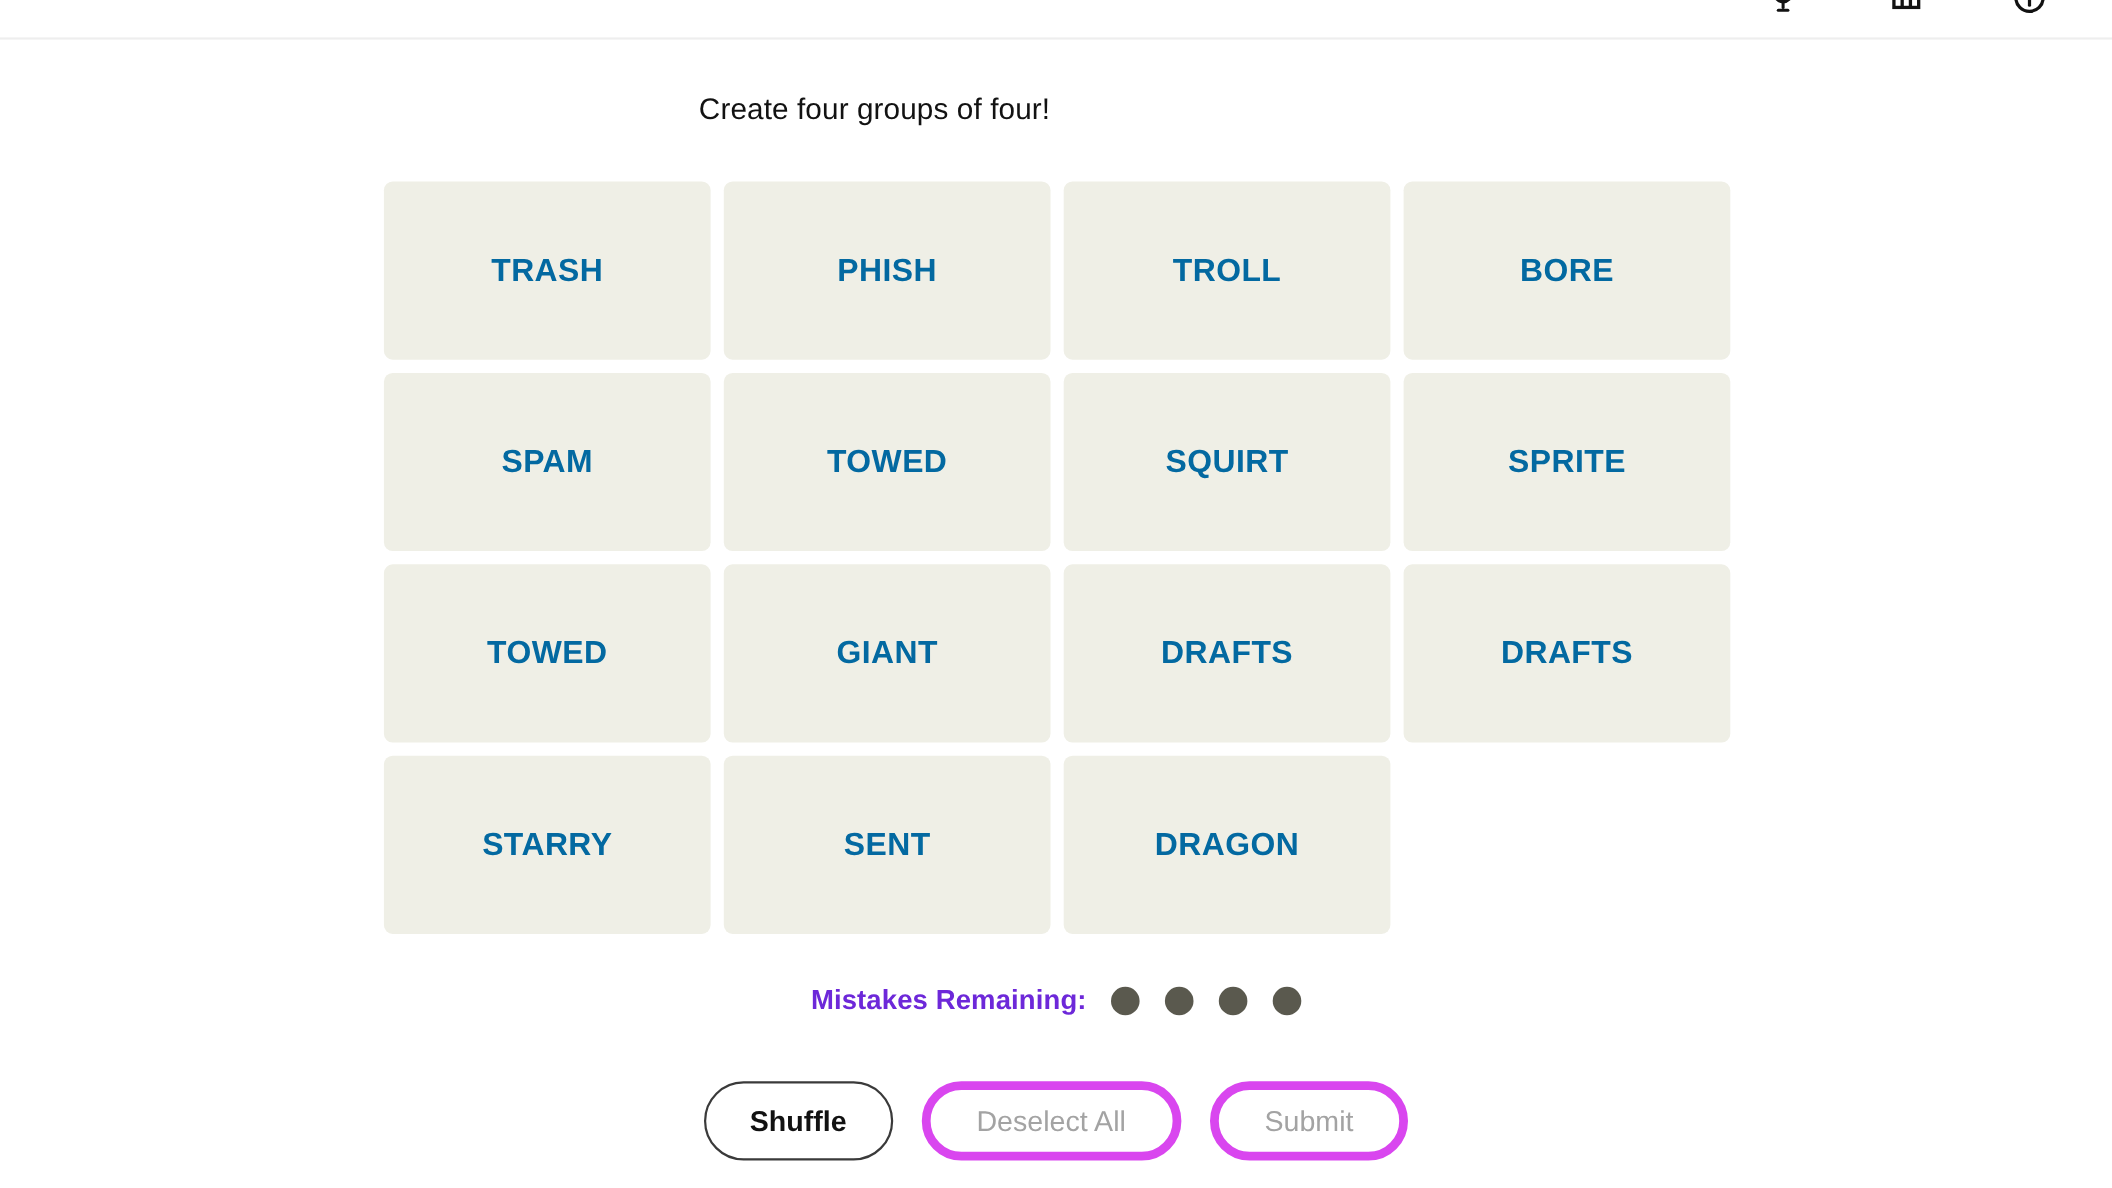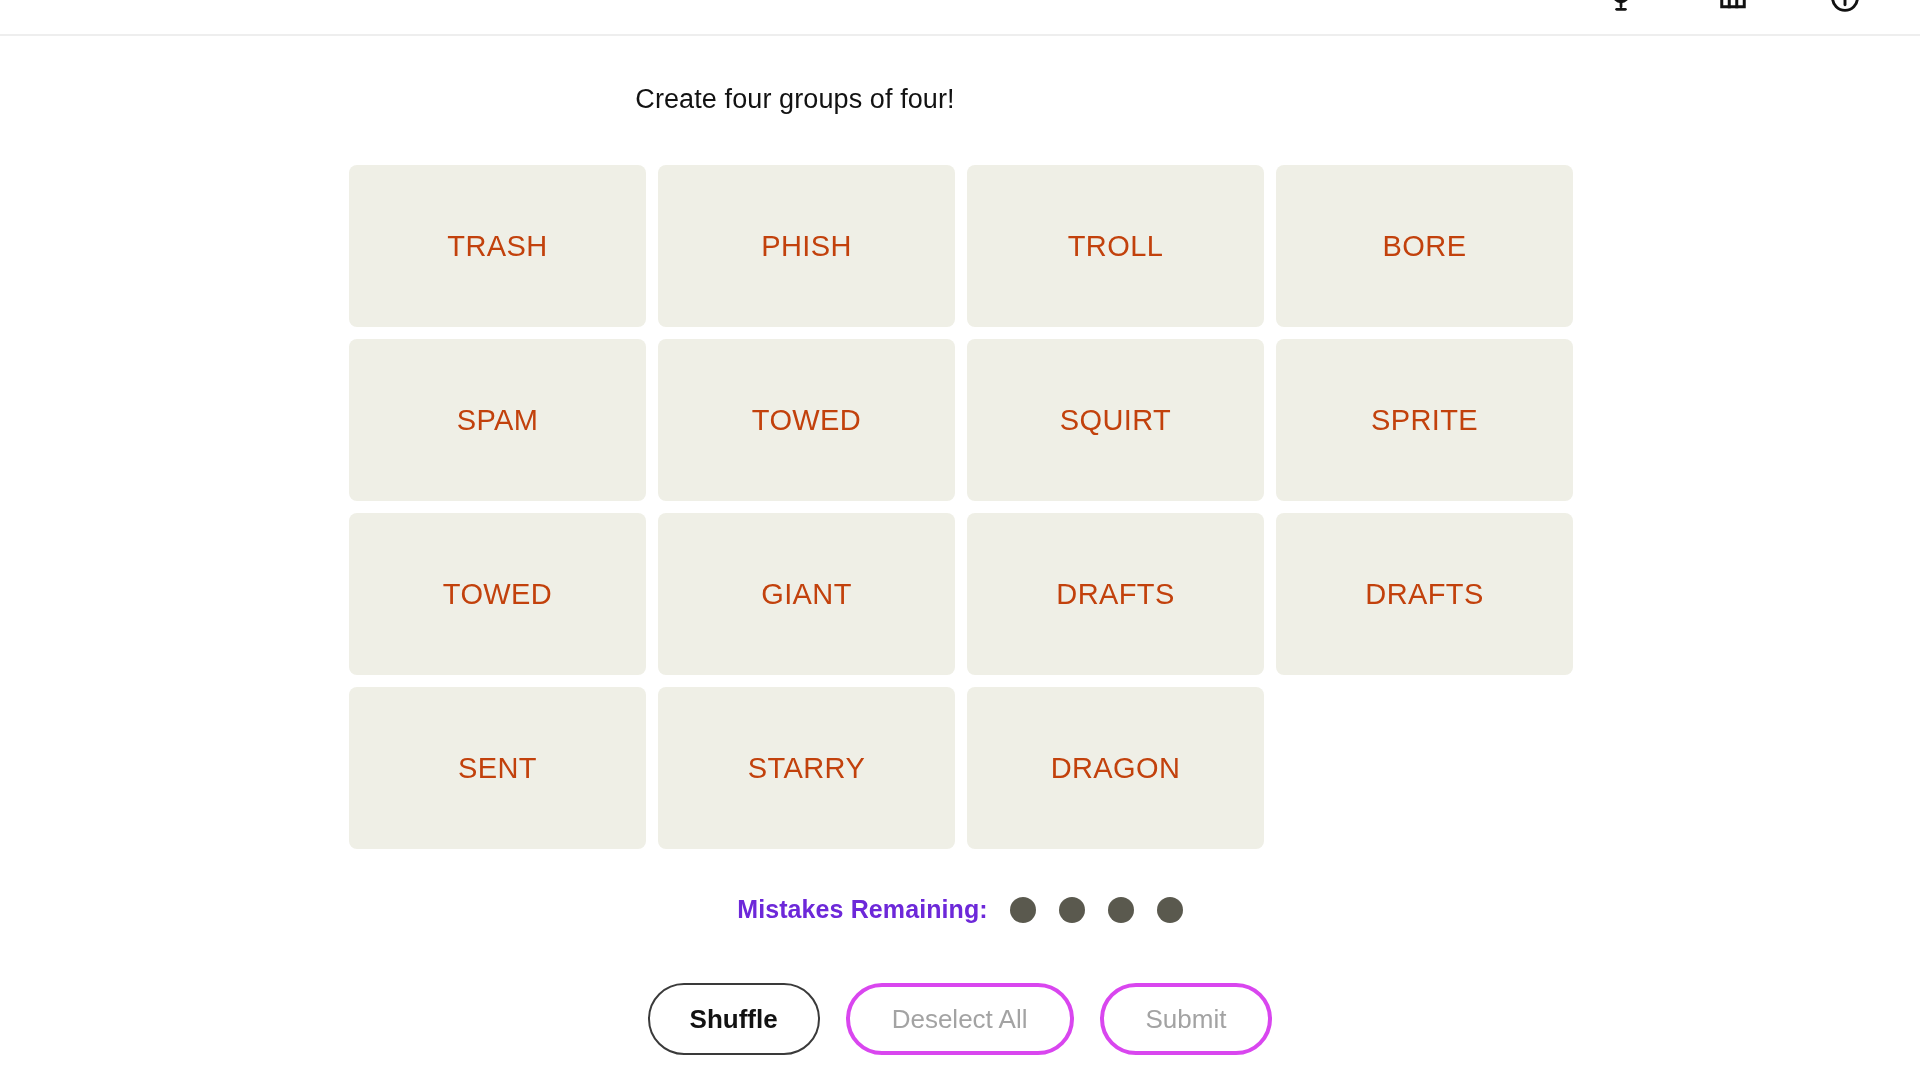--- a/index.html
+++ b/index.html
@@ -80,23 +80,23 @@
     background: #efefe6;
     border-radius: 8px;
     display: flex;
     align-items: center;
     justify-content: center;
     user-select: none;
     cursor: pointer;
   }
   .tile-label {
     font-size: 29px;
-    font-weight: 400;
+    font-weight: 700;
     letter-spacing: .4px;
-    color: #c2410c;
+    color: #0369a1;
     text-align: center;
     line-height: 1;
   }
 
   
   .mistakes {
     position: absolute;
     top: 895px;
     left: 0;
     width: 1920px;
@@ -147,21 +147,21 @@
     cursor: pointer;
     white-space: nowrap;
   }
   .pill.primary {
     border: 2px solid #3a3a3a;
     color: #121212;
     font-weight: 700;
     padding: 0 40px;
   }
   .pill.muted {
-    border: 4px solid #d946ef;
+    border: 8px solid #d946ef;
     color: #a3a3a3;
     font-weight: 400;
     padding: 0 42px;
   }
 </style>
 </head>
 <body>
 
 <div class="app">
 
@@ -233,24 +233,24 @@
       <span class="tile-label">GIANT</span>
     </div>
     <div class="tile">
       <span class="tile-label">DRAFTS</span>
     </div>
 
     <div class="tile">
       <span class="tile-label">DRAFTS</span>
     </div>
     <div class="tile">
+      <span class="tile-label">STARRY</span>
+    </div>
+    <div class="tile">
       <span class="tile-label">SENT</span>
-    </div>
-    <div class="tile">
-      <span class="tile-label">STARRY</span>
     </div>
     <div class="tile">
       <span class="tile-label">DRAGON</span>
     </div>
   </div>
 
   <div class="mistakes">
     <span class="mistakes-label">Mistakes Remaining:</span>
     <span class="dots">
       <span class="dot"></span>

